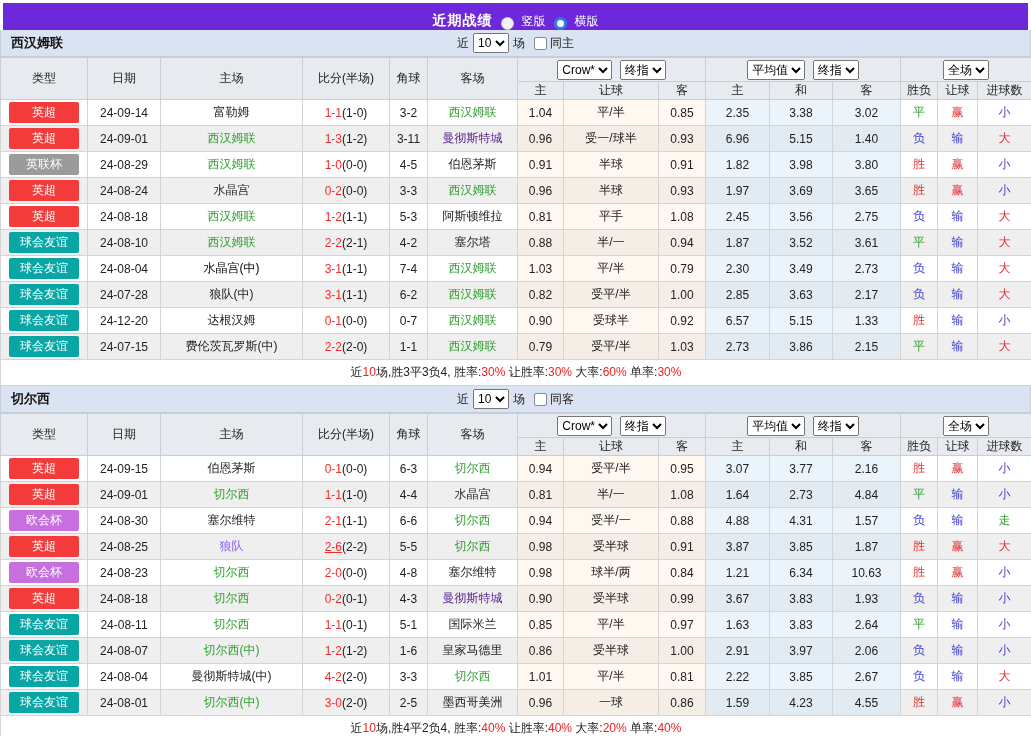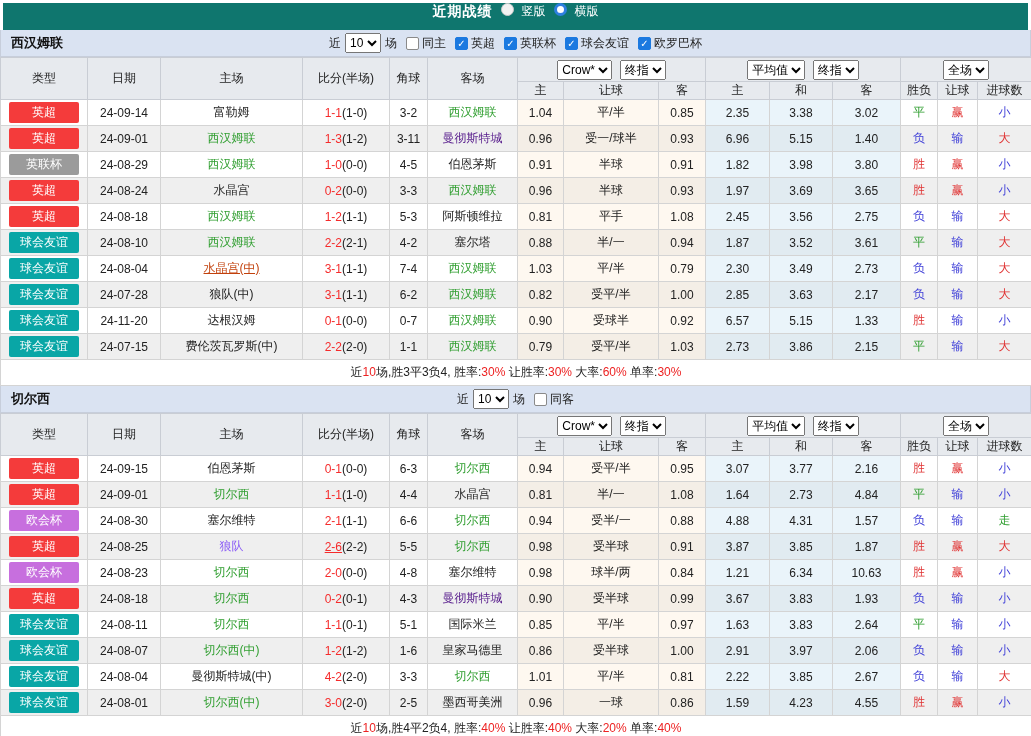--- a/index.html
+++ b/index.html
@@ -1,17 +1,17 @@
 <!DOCTYPE html>
 <html><head>
 <meta charset="utf-8">
 <style>
   html,body{margin:0;padding:0;background:#fff;}
   body{width:1031px;font-family:"Liberation Sans","DejaVu Sans",sans-serif;font-size:12px;color:#222;}
-  .titlebar{margin:3px 3px 0 3px;height:27px;background:#0f766e;display:flex;align-items:flex-start;justify-content:center;gap:8px;color:#fff;}
+  .titlebar{margin:3px 3px 0 3px;height:27px;background:#6d28d9;display:flex;align-items:flex-end;justify-content:center;gap:8px;color:#fff;}
   .tb-title{font-weight:bold;font-size:14px;letter-spacing:1px;}
   .radio{display:inline-block;border-radius:50%;vertical-align:middle;box-sizing:border-box;cursor:pointer;}
   .radio.sel{width:13px;height:13px;background:#F2F2F2;border:1px solid #C9C9C9;}
   .radio.unsel{width:13px;height:13px;background:#fff;border:3px solid #2E7FE0;}
   .radio-label{font-size:12px;}
   .section-header{position:relative;height:27px;background:#DAE3F2;border:1px solid #C7CEDB;border-top:none;display:flex;align-items:center;justify-content:center;box-sizing:border-box;}
   .team-name{position:absolute;left:10px;font-weight:bold;font-size:13px;color:#111;}
   .filter{display:flex;align-items:center;}
   .filter .txt{margin:0 2px;}
   select{font-size:12px;font-family:inherit;height:20px;margin:0 2px;}
@@ -47,21 +47,20 @@
 <div id="sections">
   <div class="section">
     <div class="section-header">
       <span class="team-name">西汉姆联</span>
       <div class="filter">
         <span class="txt">近</span>
         <select><option>10</option></select>
         <span class="txt">场</span>
         <span class="cb"></span>
         <span class="txt">同主</span>
-        <span><span class="cb checked">✓</span><span class="txt">英超</span><span class="cb checked">✓</span><span class="txt">英联杯</span><span class="cb checked">✓</span><span class="txt">球会友谊</span><span class="cb checked">✓</span><span class="txt">欧罗巴杯</span></span>
       </div>
     </div>
     <table>
       <colgroup>
         <col style="width:87px">
           <col style="width:73px">
           <col style="width:142px">
           <col style="width:87px">
         <col style="width:38px">
           <col style="width:90px">
@@ -206,21 +205,21 @@
             <td class="avgc">1.87</td>
             <td class="avgc">3.52</td>
             <td class="avgc">3.61</td>
             <td style="color: rgb(47, 158, 47);">平</td>
             <td style="color: rgb(64, 64, 216);">输</td>
             <td style="color: rgb(224, 51, 51);">大</td>
           </tr>
           <tr>
             <td><span class="badge" style="background: rgb(9, 166, 166);">球会友谊</span></td>
             <td>24-08-04</td>
-            <td><span class="fake" style="color: #c2410c; text-decoration: underline;">水晶宫(中)</span></td>
+            <td><span class="fake" style="color: #000000;">水晶宫(中)</span></td>
             <td><span class="fake" style="color: rgb(245, 43, 43);">3-1</span><span>(1-1)</span></td>
             <td>7-4</td>
             <td><span class="fake" style="color: rgb(47, 158, 47);">西汉姆联</span></td>
             <td class="cream">1.03</td>
             <td class="cream">平/半</td>
             <td class="cream">0.79</td>
             <td class="avgc">2.30</td>
             <td class="avgc">3.49</td>
             <td class="avgc">2.73</td>
             <td style="color: rgb(64, 64, 216);">负</td>
@@ -239,21 +238,21 @@
             <td class="cream">1.00</td>
             <td class="avgc">2.85</td>
             <td class="avgc">3.63</td>
             <td class="avgc">2.17</td>
             <td style="color: rgb(64, 64, 216);">负</td>
             <td style="color: rgb(64, 64, 216);">输</td>
             <td style="color: rgb(224, 51, 51);">大</td>
           </tr>
           <tr>
             <td><span class="badge" style="background: rgb(9, 166, 166);">球会友谊</span></td>
-            <td>24-11-20</td>
+            <td>24-12-20</td>
             <td><span class="fake" style="color: rgb(34, 34, 34);">达根汉姆</span></td>
             <td><span class="fake" style="color: rgb(245, 43, 43);">0-1</span><span>(0-0)</span></td>
             <td>0-7</td>
             <td><span class="fake" style="color: rgb(47, 158, 47);">西汉姆联</span></td>
             <td class="cream">0.90</td>
             <td class="cream">受球半</td>
             <td class="cream">0.92</td>
             <td class="avgc">6.57</td>
             <td class="avgc">5.15</td>
             <td class="avgc">1.33</td>

